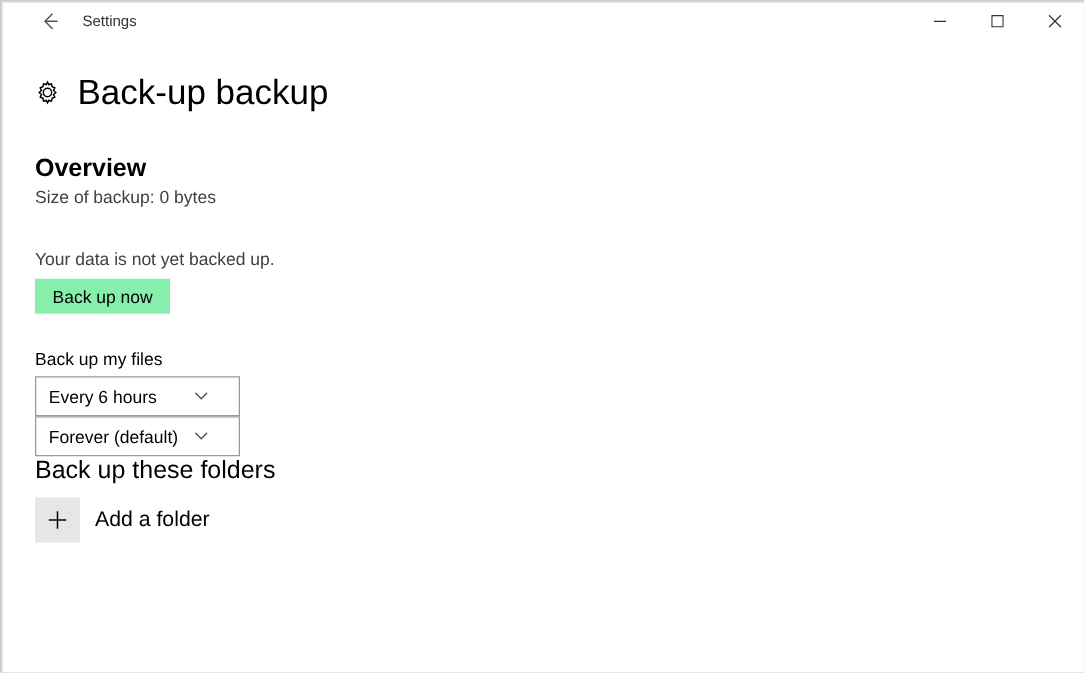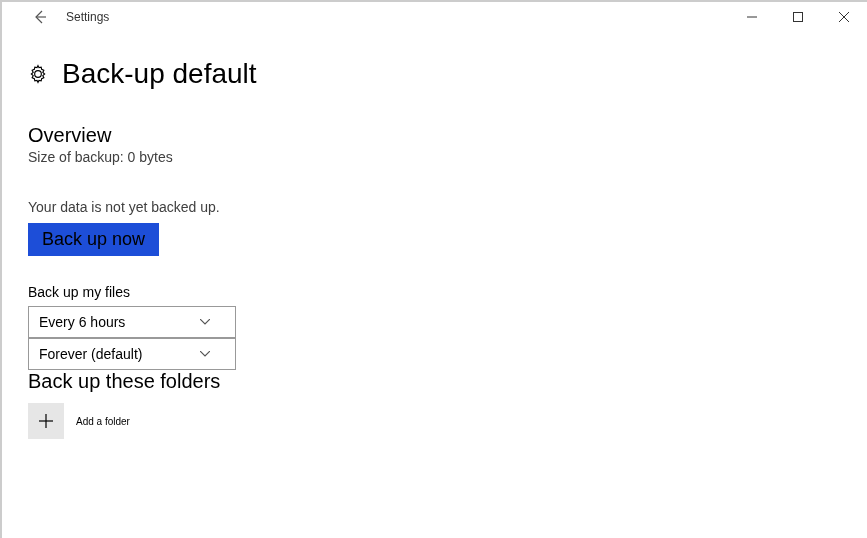--- a/index.html
+++ b/index.html
@@ -59,47 +59,47 @@
       margin-right: 14px;
       display: flex; align-items: center; justify-content: center;
     }
     .page-heading {
       font-size: 28px;
       font-weight: 400;
       letter-spacing: 0px;
     }
     .section-heading {
       font-size: 20px;
-      font-weight: 400;
+      font-weight: 700;
       margin-bottom: 2px;
     }
     .body-text {
       font-size: 14px;
       color: #404040;
       font-weight: 400;
     }
     .spacer-lg { height: 34px; }
     .btn {
       display: inline-block;
-      background: #1d4ed8;
+      background: #86efac;
       border: none;
       padding: 6px 14px;
-      font-size: 18px;
+      font-size: 14px;
       font-family: inherit;
       cursor: pointer;
       margin-top: 8px;
       color: #000;
     }
     .field-label {
       font-size: 14px;
       margin-bottom: 6px;
       margin-top: 28px;
     }
     .combo {
-      width: 208px;
+      width: 164px;
       height: 32px;
       border: 1px solid #999;
       display: flex;
       align-items: center;
       justify-content: space-between;
       padding: 0 24px 0 10px;
       font-size: 14px;
       cursor: pointer;
       background: #fff;
     }
@@ -116,21 +116,21 @@
       display: flex;
       align-items: center;
       cursor: pointer;
     }
     .add-tile {
       width: 36px; height: 36px;
       background: #e6e6e6;
       display: flex; align-items: center; justify-content: center;
       margin-right: 12px;
     }
-    .add-label { font-size: 10px; }
+    .add-label { font-size: 17px; }
     svg { display: block; }
   </style>
 </head>
 <body>
 
 <div class="titlebar">
   <div class="back-arrow">
     <svg width="16" height="16" viewBox="0 0 16 16">
       <path d="M10 2 L4 8 L10 14" stroke="#555" stroke-width="1.2" fill="none"></path>
       <path d="M4 8 L14 8" stroke="#555" stroke-width="1.2" fill="none"></path>
@@ -159,21 +159,21 @@
 
 <div class="content">
 
   <div class="page-heading-row">
     <div class="gear-icon">
       <svg width="20" height="20" viewBox="0 0 24 24">
         <path fill="none" stroke="#000" stroke-width="1.4" d="M12 8a4 4 0 1 0 0 8 4 4 0 0 0 0-8z"></path>
         <path fill="none" stroke="#000" stroke-width="1.4" d="M12 2l1.2 2.4 2.6-.6.6 2.6L19 7.6 17.8 10l2.2 2-2.2 2 1.2 2.4-2.6 1.2-.6 2.6-2.6-.6L12 22l-1.2-2.4-2.6.6-.6-2.6L5 16.4 6.2 14 4 12l2.2-2L5 7.6l2.6-1.2.6-2.6 2.6.6z"></path>
       </svg>
     </div>
-    <h1 class="page-heading">Back-up default</h1>
+    <h1 class="page-heading">Back-up backup</h1>
   </div>
 
   <h2 class="section-heading">Overview</h2>
   <div class="body-text">Size of backup: 0 bytes</div>
 
   <div class="spacer-lg"></div>
 
   <div class="body-text">Your data is not yet backed up.</div>
   <button class="btn">Back up now</button>
 

